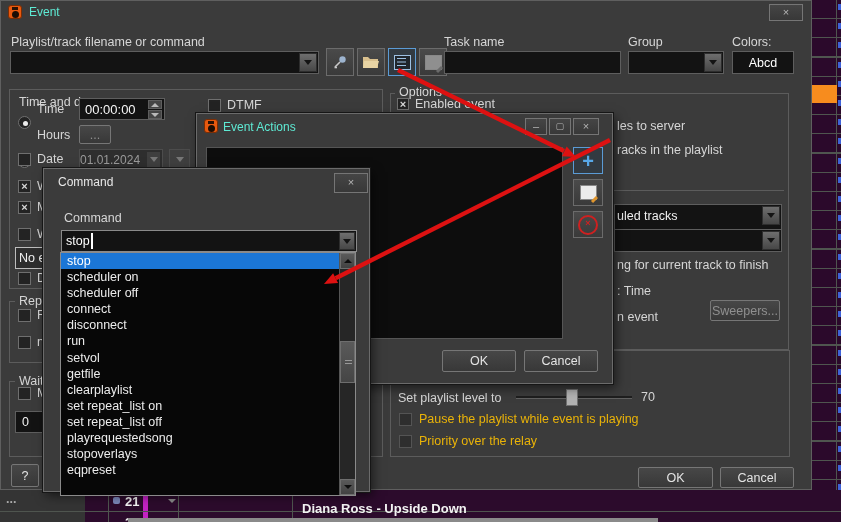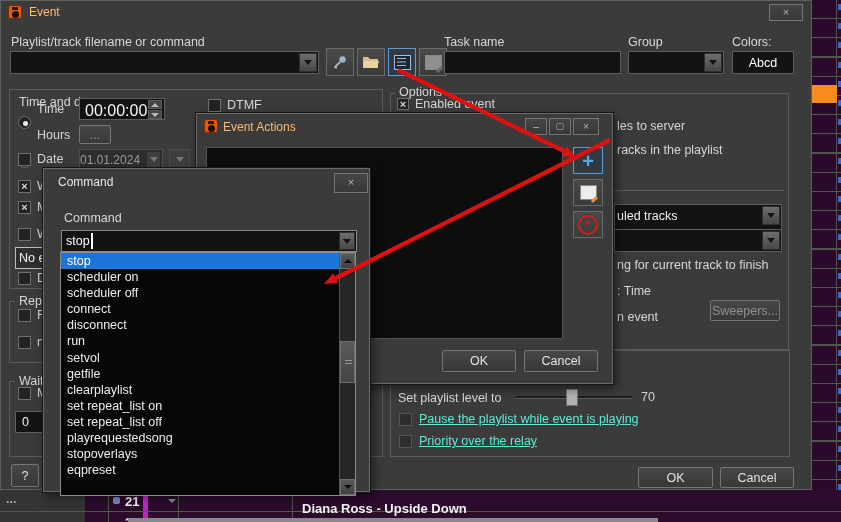--- a/index.html
+++ b/index.html
@@ -1,24 +1,24 @@
 <!DOCTYPE html>
 <html><head>
 <meta charset="utf-8">
 <style>
   html,body{margin:0;padding:0;background:#222;}
   #app{position:relative;width:841px;height:522px;overflow:hidden;
        font-family:"Liberation Sans",sans-serif;font-size:12.5px;color:#d6d6d6;
        background:#3c3c3c;}
   .ov{position:absolute;box-sizing:border-box;}
   .lbl{white-space:nowrap;color:#d6d6d6;}
-  .dim{color:#5eead4;text-decoration:underline;}
+  .dim{color:#eab308;}
   
   .dlg{background:#3b3b3b;border:1px solid #6b6b6b;box-shadow:0 0 0 1px #161616,3px 4px 10px rgba(0,0,0,.55);}
-  .titlebar-txt{font-size:12px;color:#fdba74;white-space:nowrap;}
+  .titlebar-txt{font-size:12px;color:#5eead4;white-space:nowrap;}
   .titlebar-txt.active{color:#e8e8e8;}
   .tb-btn{background:linear-gradient(#454545,#383838);border:1px solid #757575;color:#b5b5b5;
           text-align:center;font-size:11px;line-height:14px;}
   
   .appicon{width:14px;height:14px;background:#e8590f;border-radius:3px;position:relative;border:1px solid #7a2d05;}
   .appicon:before{content:"";position:absolute;left:3px;top:1px;width:6px;height:3px;background:#2a1205;}
   .appicon:after{content:"";position:absolute;left:3px;top:5px;width:7px;height:7px;background:#1c0d04;border-radius:50%;}
   
   .field{background:#131313;border:1px solid #5e5e5e;color:#f2f2f2;}
   .field.disabled{background:#2e2e2e;color:#9a9a9a;border-color:#4c4c4c;}
@@ -140,21 +140,21 @@
 
     <span class="ov lbl" style="left:731px;top:34px;">Colors:</span>
     <div class="ov field" style="left:731px;top:50px;width:62px;height:23px;display:flex;align-items:center;justify-content:center;color:#fff;">Abcd</div>
 
     <div class="ov groupbox" style="left:8px;top:88px;width:374px;height:200px;"></div>
     <span class="ov grouplabel" style="left:14px;top:94px;">Time and day</span>
 
     <div class="ov radio sel" style="left:17px;top:101px;"></div>
     <span class="ov lbl" style="left:36px;top:101px;">Time</span>
     <div class="ov field" style="left:78px;top:97px;width:86px;height:22px;">
-      <span class="ov" style="left:5px;top:3px;font-size:16px;color:#f5f5f5;">00:00:00</span>
+      <span class="ov" style="left:5px;top:3px;font-size:13px;color:#f5f5f5;">00:00:00</span>
       <div class="ov" style="right:2px;top:1px;width:14px;height:9px;background:#454545;border:1px solid #5e5e5e;display:flex;align-items:center;justify-content:center;">
           <div class="tri-u-s"></div>
         </div>
       <div class="ov" style="right:2px;top:11px;width:14px;height:9px;background:#454545;border:1px solid #5e5e5e;display:flex;align-items:center;justify-content:center;">
           <div class="tri-d-s"></div>
         </div>
     </div>
 
     <div class="ov radio" style="left:17px;top:127px;"></div>
     <span class="ov lbl" style="left:36px;top:127px;">Hours</span>

